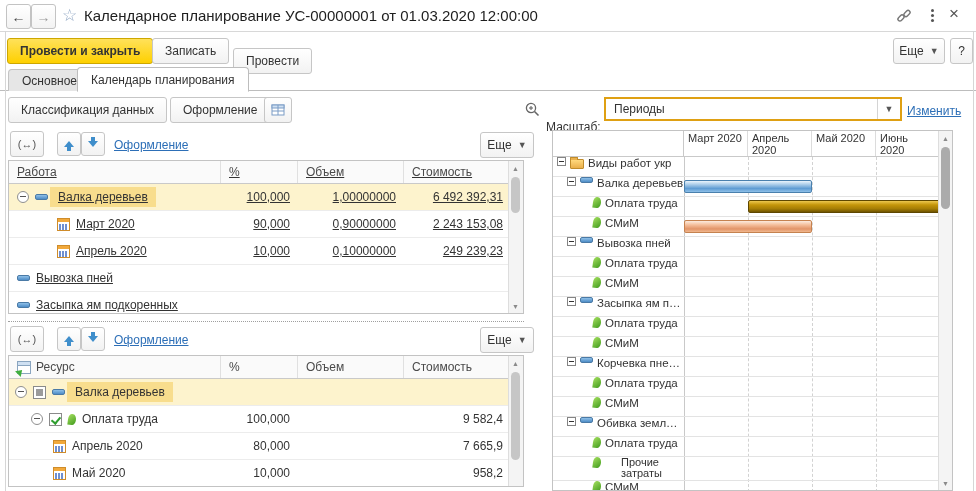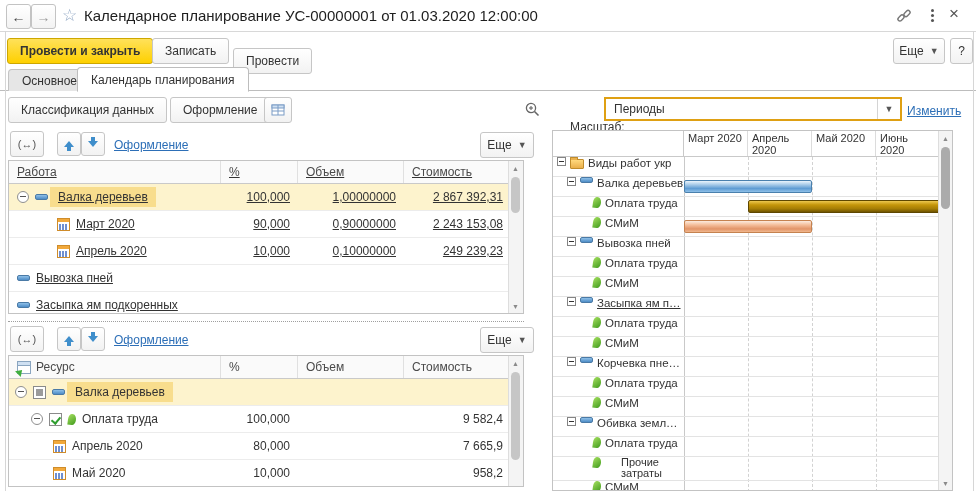--- a/index.html
+++ b/index.html
@@ -28,21 +28,21 @@
   #cmd-more{left:893px;top:38px;width:52px;padding:0 8px;} #cmd-help{left:950px;top:38px;width:23px;padding:0;}
   
   #tabbar{position:absolute;left:0;top:67px;width:976px;height:24px;border-bottom:1px solid #bdbdbd;box-sizing:border-box;}
   .tab{position:absolute;box-sizing:border-box;display:flex;align-items:center;padding:0 13px;border-radius:4px 4px 0 0;}
   .tab-inactive{left:8px;top:2px;height:22px;background:#e6e6e6;border:1px solid #c4c4c4;border-bottom:none;color:#333;}
   .tab-active{left:77px;top:0;height:25px;background:#fff;border:1px solid #bdbdbd;border-bottom:1px solid #fff;z-index:2;}
   
   #btn-class{left:8px;top:97px;} #btn-detail{left:170px;top:97px;} 
   #btn-grid{left:264px;top:97px;width:28px;padding:0;}
   #zoom-ico{position:absolute;left:524px;top:101px;}
-  #lbl-scale{position:absolute;left:546px;top:120px;color:#333;margin-left:24px;}
+  #lbl-scale{position:absolute;left:546px;top:120px;color:#333;}
   #combo-scale{position:absolute;left:604px;top:97px;width:298px;height:24px;box-sizing:border-box;
                border:2px solid #dfa013;background:#fff;display:flex;align-items:center;}
   #combo-scale .val{flex:1;padding-left:8px;}
   #combo-scale .dd{width:22px;height:100%;display:flex;align-items:center;justify-content:center;
                    border-left:1px solid #d4d4d4;color:#555;font-size:9px;}
   .link{color:#2d6fb7;text-decoration:underline;white-space:nowrap;}
   #lnk-change{position:absolute;left:907px;top:104px;}
   
   .smallbtn{position:absolute;height:26px;box-sizing:border-box;border:1px solid #c6c6c6;border-radius:3px;
             background:linear-gradient(#fff,#f2f2f2);display:flex;align-items:center;justify-content:center;color:#555;}
@@ -223,21 +223,21 @@
             <span class="i-dash"></span>
             <span class="sel-label">Валка деревьев</span>
           </div>
           <div class="td c2 num">
             <span>100,000</span>
           </div>
           <div class="td c3 num">
             <span>1,00000000</span>
           </div>
           <div class="td c4 num">
-            <span>2 867 392,31</span>
+            <span>6 492 392,31</span>
           </div>
         </div>
         <div class="trow">
           <div class="td c1" style="padding-left: 48px;">
             <span class="i-calendar"></span>
             <span>Март 2020</span>
           </div>
           <div class="td c2 num">
             <span>90,000</span>
           </div>
@@ -472,21 +472,21 @@
             <div class="g-chart"></div>
           </div>
           <div class="g-row">
             <div class="g-tree" style="padding-left: 40px;">
               <span class="i-leaf"></span>
               <span class="g-lab">СМиМ</span>
             </div>
             <div class="g-chart"></div>
           </div>
           <div class="g-row">
-            <div class="g-tree" style="padding-left: 14px; text-decoration: underline;">
+            <div class="g-tree" style="padding-left: 14px;">
               <span class="x-box"></span>
               <span class="i-dash"></span>
               <span class="g-lab">Засыпка ям п…</span>
             </div>
             <div class="g-chart"></div>
           </div>
           <div class="g-row">
             <div class="g-tree" style="padding-left: 40px;">
               <span class="i-leaf"></span>
               <span class="g-lab">Оплата труда</span>

